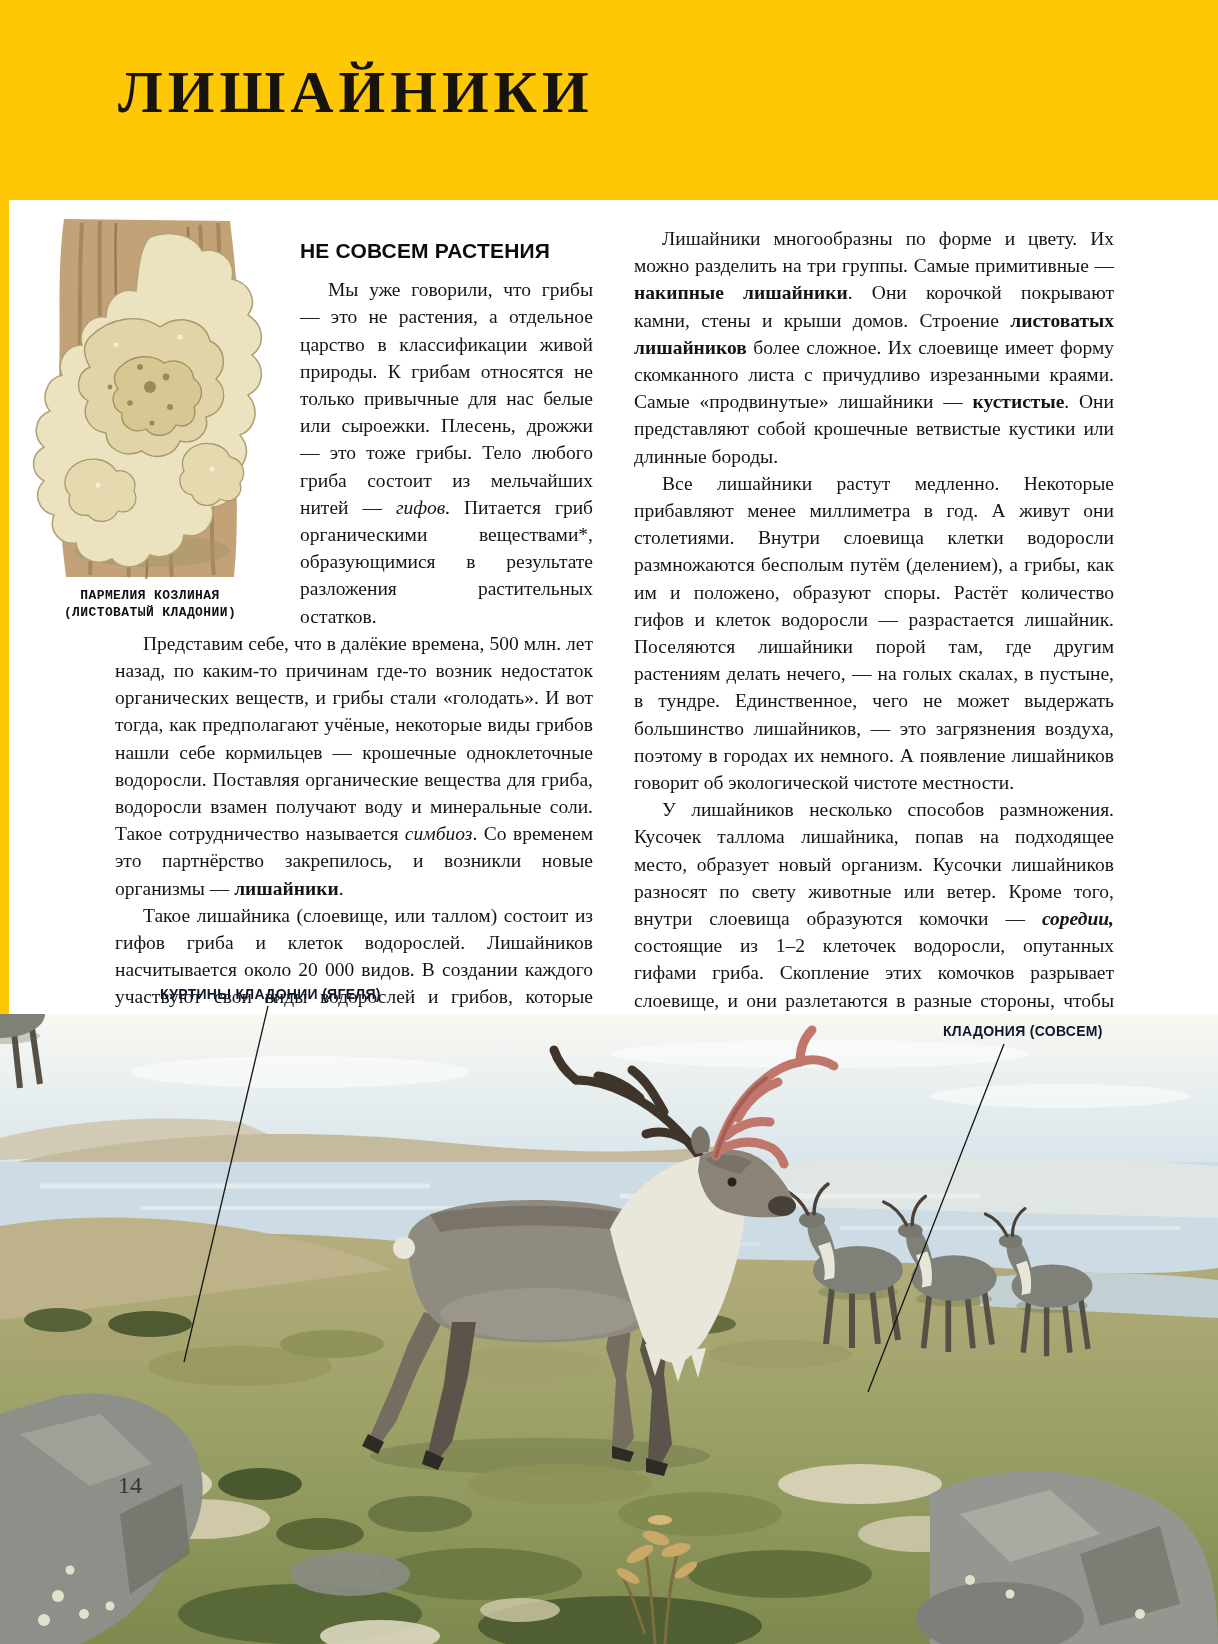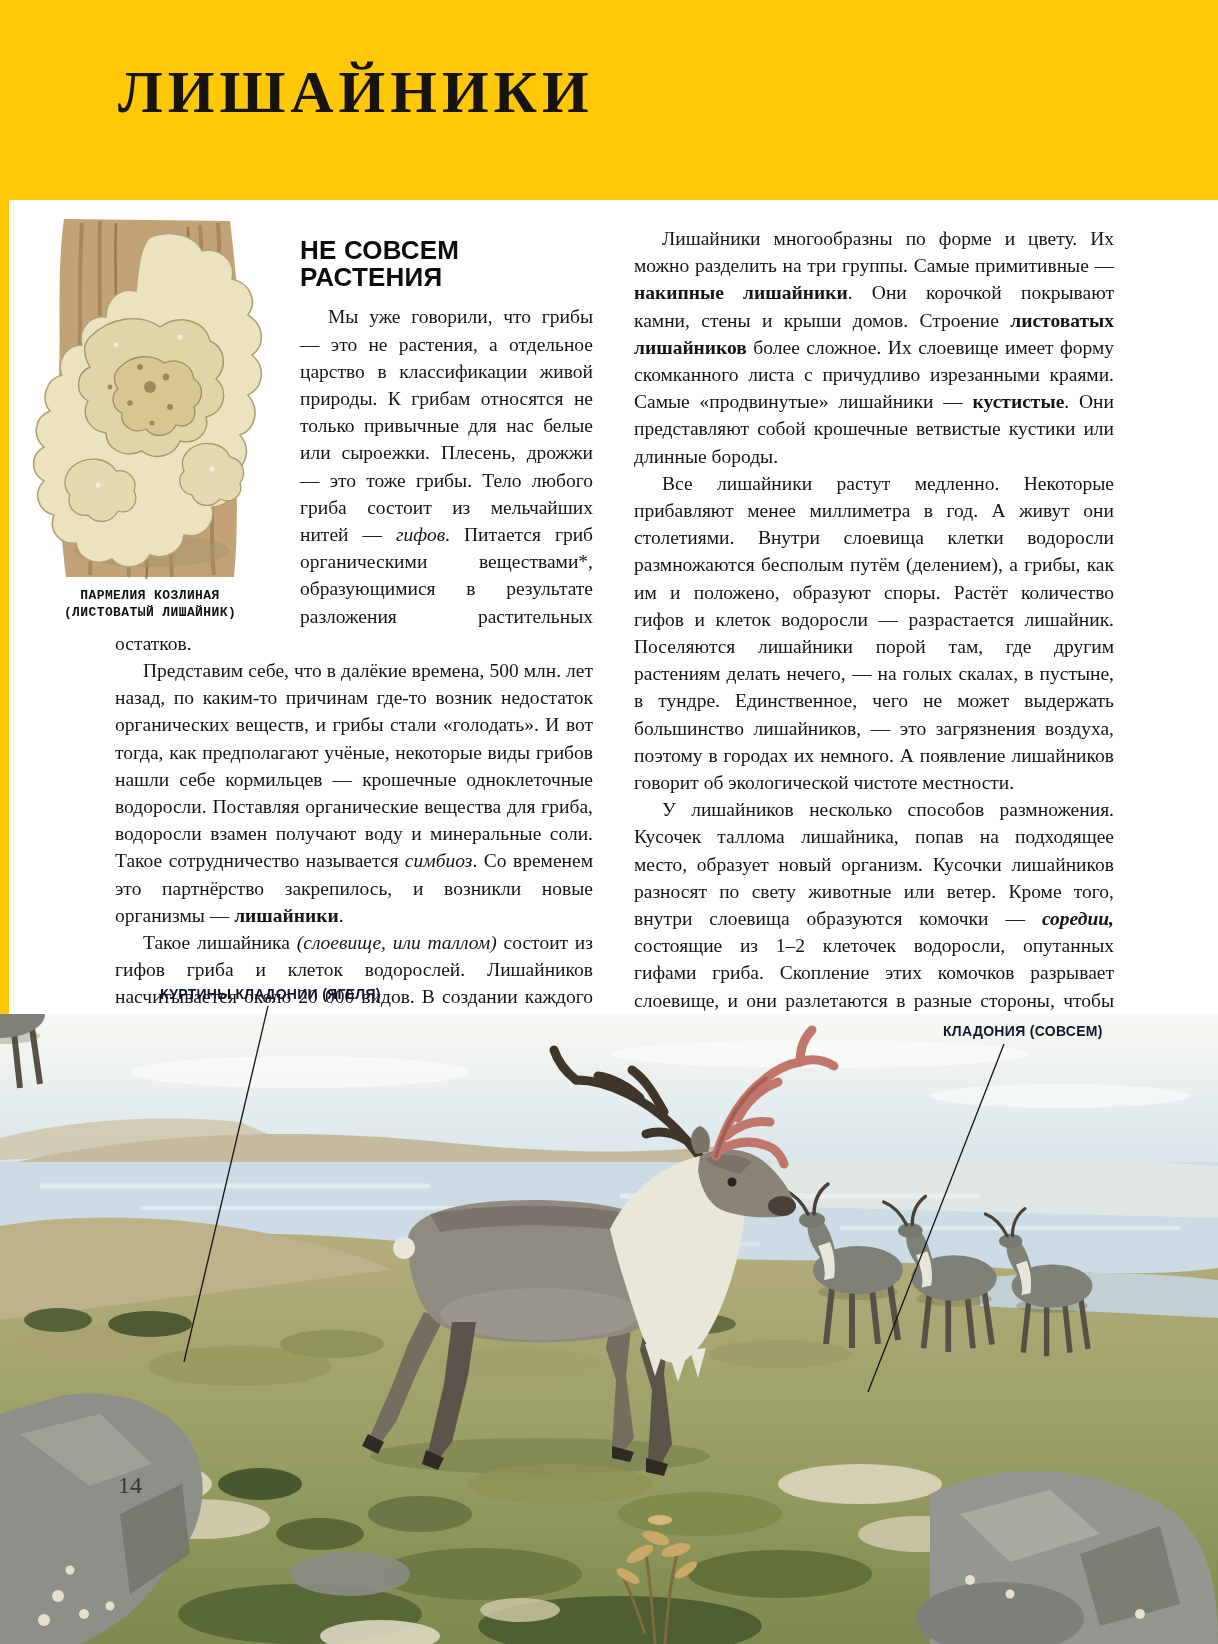--- a/index.html
+++ b/index.html
@@ -33,21 +33,21 @@
     margin:-8px 20px 8px -95px;
   }
   .lichen-figure svg { display:block; width:260px; height:362px; }
   .lichen-figure figcaption {
     margin-top:8px; text-align:center;
     font-family:Liberation Mono, monospace; font-weight:bold;
     font-size:13px; line-height:17px; letter-spacing:.4px; color:#101010;
   }
   h2.section-heading {
     font-family:"Liberation Sans", sans-serif; font-weight:bold;
-    font-size:26px; letter-spacing:.2px; color:#0c0c0c;
+    font-size:21px; letter-spacing:.2px; color:#0c0c0c;
     margin:12px 0 12px 0; text-align:left; text-indent:0;
   }
   .scene {
     position:absolute; left:0; top:1014px; width:1218px; height:630px;
   }
   .scene svg { display:block; width:100%; height:100%; }
   .ill-label {
     position:absolute;
     font-family:"Liberation Sans", sans-serif; font-weight:bold;
     font-size:14px; letter-spacing:.3px; color:#0f172a; white-space:nowrap;
@@ -112,28 +112,28 @@
         </g>
         <g fill="#f4efd9">
           <circle cx="78" cy="268" r="2.6"></circle>
           <circle cx="192" cy="252" r="2.6"></circle>
           <circle cx="160" cy="120" r="2.6"></circle>
           <circle cx="96" cy="128" r="2.4"></circle>
         </g>
       </svg>
       <figcaption>
         <span>ПАРМЕЛИЯ КОЗЛИНАЯ</span><br>
-        <span>(ЛИСТОВАТЫЙ ЛИШАЙНИК)</span>
+        <span>(ЛИСТОВАТЫЙ КЛАДОНИИ)</span>
       </figcaption>
     </figure>
 
     <h2 class="section-heading">НЕ СОВСЕМ РАСТЕНИЯ</h2>
     <p><span>Мы уже говорили, что грибы — это не растения, а отдельное царство в классификации живой природы. К грибам относятся не только привычные для нас белые или сыроежки. Плесень, дрожжи — это тоже грибы. Тело любого гриба состоит из мельчайших нитей — </span><span style="font-style: italic;">гифов</span><span>. Питается гриб органическими веществами*, образующимися в результате разложения растительных остатков.</span></p>
     <p><span>Представим себе, что в далёкие времена, 500 млн. лет назад, по каким-то причинам где-то возник недостаток органических веществ, и грибы стали «голодать». И вот тогда, как предполагают учёные, некоторые виды грибов нашли себе кормильцев — крошечные одноклеточные водоросли. Поставляя органические вещества для гриба, водоросли взамен получают воду и минеральные соли. Такое сотрудничество называется </span><span style="font-style: italic;">симбиоз</span><span>. Со временем это партнёрство закрепилось, и возникли новые организмы — </span><span style="font-weight: bold;">лишайники</span><span>.</span></p>
-    <p><span>Такое лишайника </span><span style="font-style: italic;">(слоевище, или таллом)</span><span> состоит из гифов гриба и клеток водорослей. Лишайников насчитывается около 20 000 видов. В создании каждого участвуют свои виды водорослей и грибов, которые давно потеряли способность существовать отдельно друг от друга.</span></p>
+    <p><span>Такое лишайника </span><span style="">(слоевище, или таллом)</span><span> состоит из гифов гриба и клеток водорослей. Лишайников насчитывается около 20 000 видов. В создании каждого участвуют свои виды водорослей и грибов, которые давно потеряли способность существовать отдельно друг от друга.</span></p>
   </section>
 
   <section class="col col-right">
     <p><span>Лишайники многообразны по форме и цвету. Их можно разделить на три группы. Самые примитивные — </span><span style="font-weight: bold;">накипные лишайники</span><span>. Они корочкой покрывают камни, стены и крыши домов. Строение </span><span style="font-weight: bold;">листоватых лишайников</span><span> более сложное. Их слоевище имеет форму скомканного листа с причудливо изрезанными краями. Самые «продвинутые» лишайники — </span><span style="font-weight: bold;">кустистые</span><span>. Они представляют собой крошечные ветвистые кустики или длинные бороды.</span></p>
     <p><span>Все лишайники растут медленно. Некоторые прибавляют менее миллиметра в год. А живут они столетиями. Внутри слоевища клетки водоросли размножаются бесполым путём (делением), а грибы, как им и положено, образуют споры. Растёт количество гифов и клеток водоросли — разрастается лишайник. Поселяются лишайники порой там, где другим растениям делать нечего, — на голых скалах, в пустыне, в тундре. Единственное, чего не может выдержать большинство лишайников, — это загрязнения воздуха, поэтому в городах их немного. А появление лишайников говорит об экологической чистоте местности.</span></p>
     <p><span>У лишайников несколько способов размножения. Кусочек таллома лишайника, попав на подходящее место, образует новый организм. Кусочки лишайников разносят по свету животные или ветер. Кроме того, внутри слоевища образуются комочки — </span><span style="font-weight: bold; font-style: italic;">соредии,</span><span> состоящие из 1–2 клеточек водоросли, опутанных гифами гриба. Скопление этих комочков разрывает слоевище, и они разлетаются в разные стороны, чтобы создать каждый свой лишайник.</span></p>
   </section>
 
   <div class="scene">
     <svg viewBox="0 0 1218 630" preserveAspectRatio="none">

